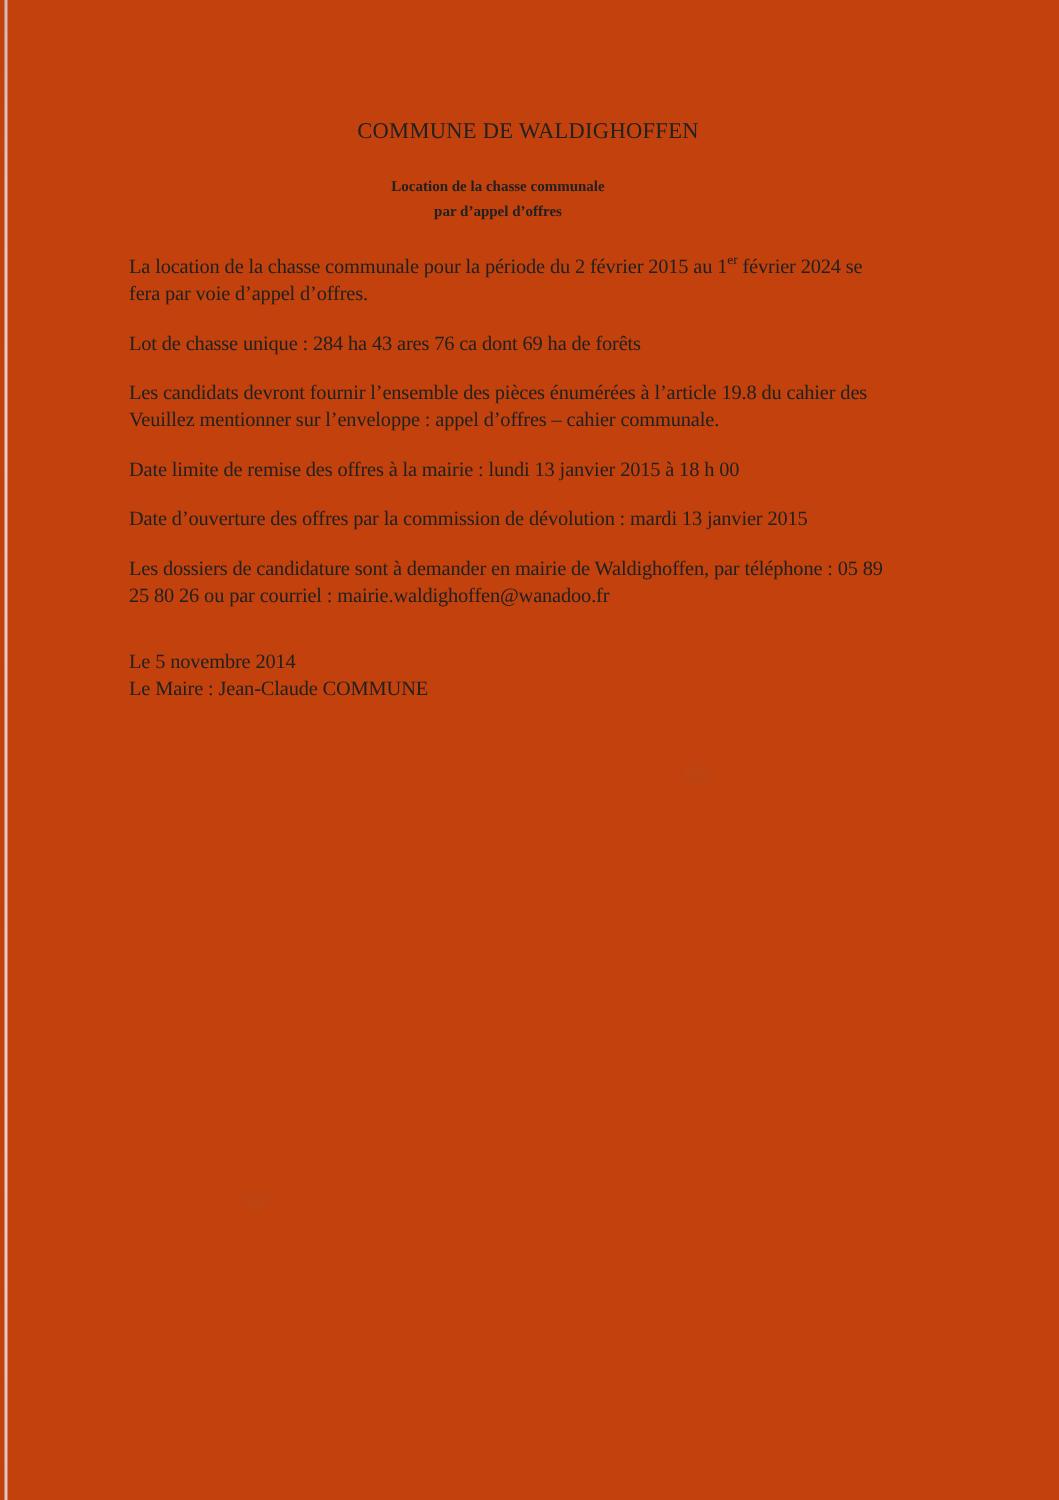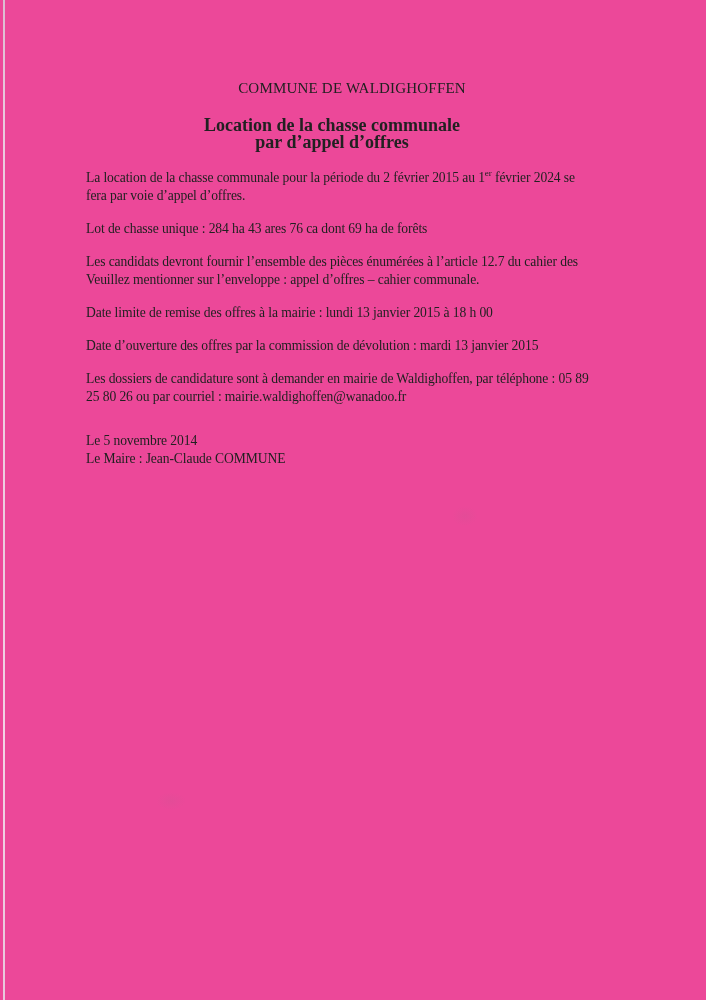--- a/index.html
+++ b/index.html
@@ -4,21 +4,21 @@
 <style>
   html, body {
     margin: 0;
     padding: 0;
     background: #ffffff;
   }
   .page {
     position: relative;
     width: 706px;
     height: 1000px;
-    background: #ec4899;
+    background: #c2410c;
     overflow: hidden;
     font-family: "Liberation Serif", "DejaVu Serif", serif;
     color: #212121;
   }
   
   .scan-edge {
     position: absolute;
     left: 3px;
     top: 0;
     width: 2px;
@@ -47,21 +47,21 @@
     text-align: center;
     font-size: 15px;
     line-height: 17px;
     letter-spacing: 0.2px;
     margin: 0 0 20px 0;
     font-weight: normal;
   }
   .doc-subtitle {
     text-align: center;
     font-weight: bold;
-    font-size: 18px;
+    font-size: 10px;
     line-height: 16.5px;
     margin: 0 0 19px 0;
     padding-right: 40px; 
   }
   .para {
     margin: 0 0 15px 0;
   }
   .line {
     font-size: 13.6px;
     line-height: 18px;
@@ -102,21 +102,21 @@
     <div class="para">
       <div class="line"><span>La location de la chasse communale pour la période du 2 février 2015 au 1</span><sup class="ord">er</sup><span> février 2024 se</span></div>
       <div class="line">fera par voie d’appel d’offres.</div>
     </div>
 
     <div class="para">
       <div class="line">Lot de chasse unique : 284 ha 43 ares 76 ca dont 69 ha de forêts</div>
     </div>
 
     <div class="para">
-      <div class="line">Les candidats devront fournir l’ensemble des pièces énumérées à l’article 12.7 du cahier des</div>
+      <div class="line">Les candidats devront fournir l’ensemble des pièces énumérées à l’article 19.8 du cahier des</div>
       <div class="line">Veuillez mentionner sur l’enveloppe : appel d’offres – cahier communale.</div>
     </div>
 
     <div class="para">
       <div class="line">Date limite de remise des offres à la mairie : lundi 13 janvier 2015 à 18 h 00</div>
     </div>
 
     <div class="para">
       <div class="line">Date d’ouverture des offres par la commission de dévolution : mardi 13 janvier 2015</div>
     </div>

